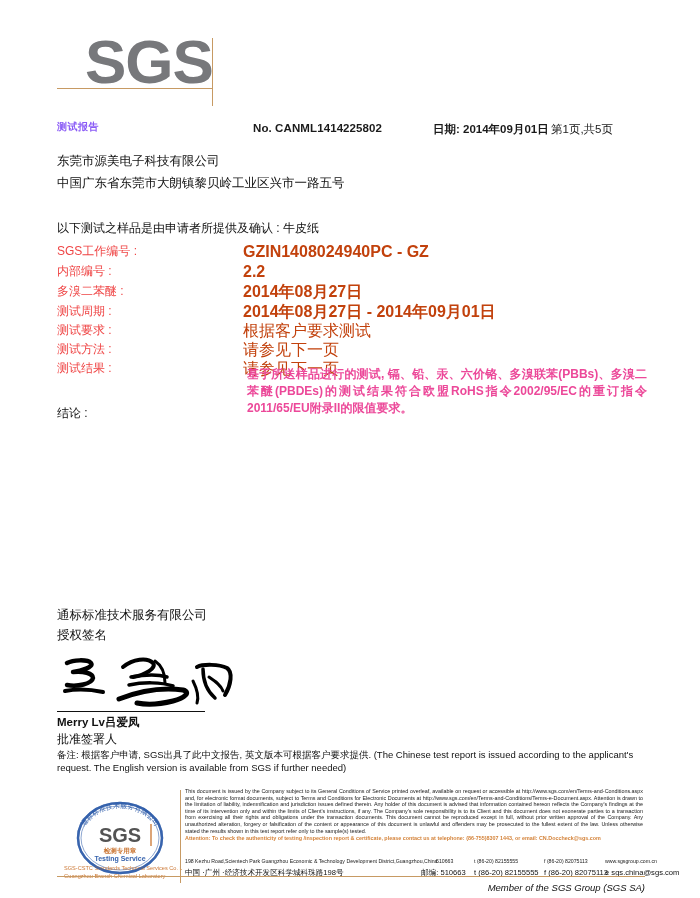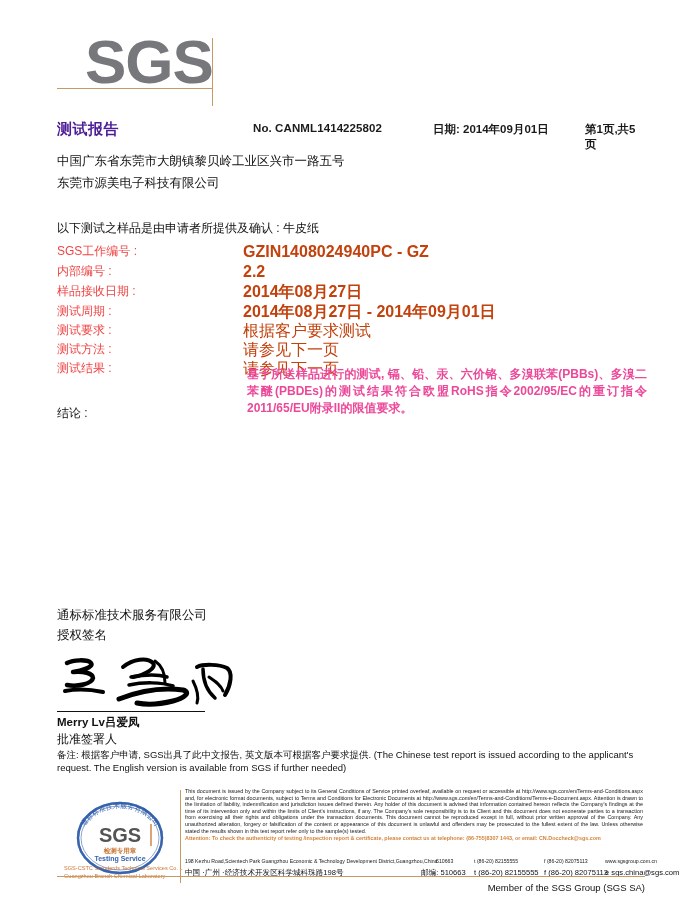--- a/index.html
+++ b/index.html
@@ -64,23 +64,23 @@
     position: absolute;
     left: 57px;
     top: 120px;
     width: 588px;
     height: 18px;
   }
   .doc-title {
     position: absolute;
     left: 0;
     top: 0;
-    font-size: 15px;
+    font-size: 10px;
     font-weight: 700;
-    color: #4c1d95;
+    color: #8b5cf6;
     letter-spacing: 0.5px;
   }
   .doc-no {
     position: absolute;
     left: 196px;
     top: 2px;
     font-size: 11.5px;
     font-weight: 600;
     color: #1a1a1a;
     letter-spacing: 0.1px;
@@ -88,24 +88,24 @@
   .doc-date {
     position: absolute;
     left: 376px;
     top: 2px;
     font-size: 11.5px;
     font-weight: 600;
     color: #1a1a1a;
   }
   .doc-pages {
     position: absolute;
-    left: 528px;
+    left: 494px;
     top: 2px;
     font-size: 11.5px;
-    font-weight: 700;
+    font-weight: 400;
     color: #1a1a1a;
   }
 
   
   .client-block {
     position: absolute;
     left: 57px;
     top: 150px;
     width: 588px;
   }
@@ -329,20 +329,21 @@
     background: #c79a63;
   }
   .member-line {
     position: absolute;
     left: 57px;
     top: 882px;
     width: 588px;
     text-align: right;
     font-size: 9.5px;
     color: #111;
+    font-style: italic;
   }
 </style>
 </head>
 <body>
 
 <div class="page">
 
   <div class="logo-block">
     <div class="logo-text">SGS</div>
     <div class="logo-hrule"></div>
@@ -350,37 +351,37 @@
   </div>
 
   <div class="title-row">
     <div class="doc-title">测试报告</div>
     <div class="doc-no">No. CANML1414225802</div>
     <div class="doc-date">日期: 2014年09月01日</div>
     <div class="doc-pages">第1页,共5页</div>
   </div>
 
   <div class="client-block">
+    <div class="client-line">东莞市源美电子科技有限公司</div>
     <div class="client-line">中国广东省东莞市大朗镇黎贝岭工业区兴市一路五号</div>
-    <div class="client-line">东莞市源美电子科技有限公司</div>
   </div>
 
   <div class="sample-intro">以下测试之样品是由申请者所提供及确认 : 牛皮纸</div>
 
   <div class="details">
     <div class="detail-row">
       <div class="detail-label">SGS工作编号 :</div>
       <div class="detail-value">GZIN1408024940PC - GZ</div>
     </div>
     <div class="detail-row">
       <div class="detail-label">内部编号 :</div>
       <div class="detail-value">2.2</div>
     </div>
     <div class="detail-row">
-      <div class="detail-label">样品接收日期 :</div>
+      <div class="detail-label">多溴二苯醚 :</div>
       <div class="detail-value">2014年08月27日</div>
     </div>
     <div class="detail-row tight">
       <div class="detail-label">测试周期 :</div>
       <div class="detail-value">2014年08月27日 - 2014年09月01日</div>
     </div>
     <div class="detail-row tight">
       <div class="detail-label">测试要求 :</div>
       <div class="detail-value normal">根据客户要求测试</div>
     </div>

